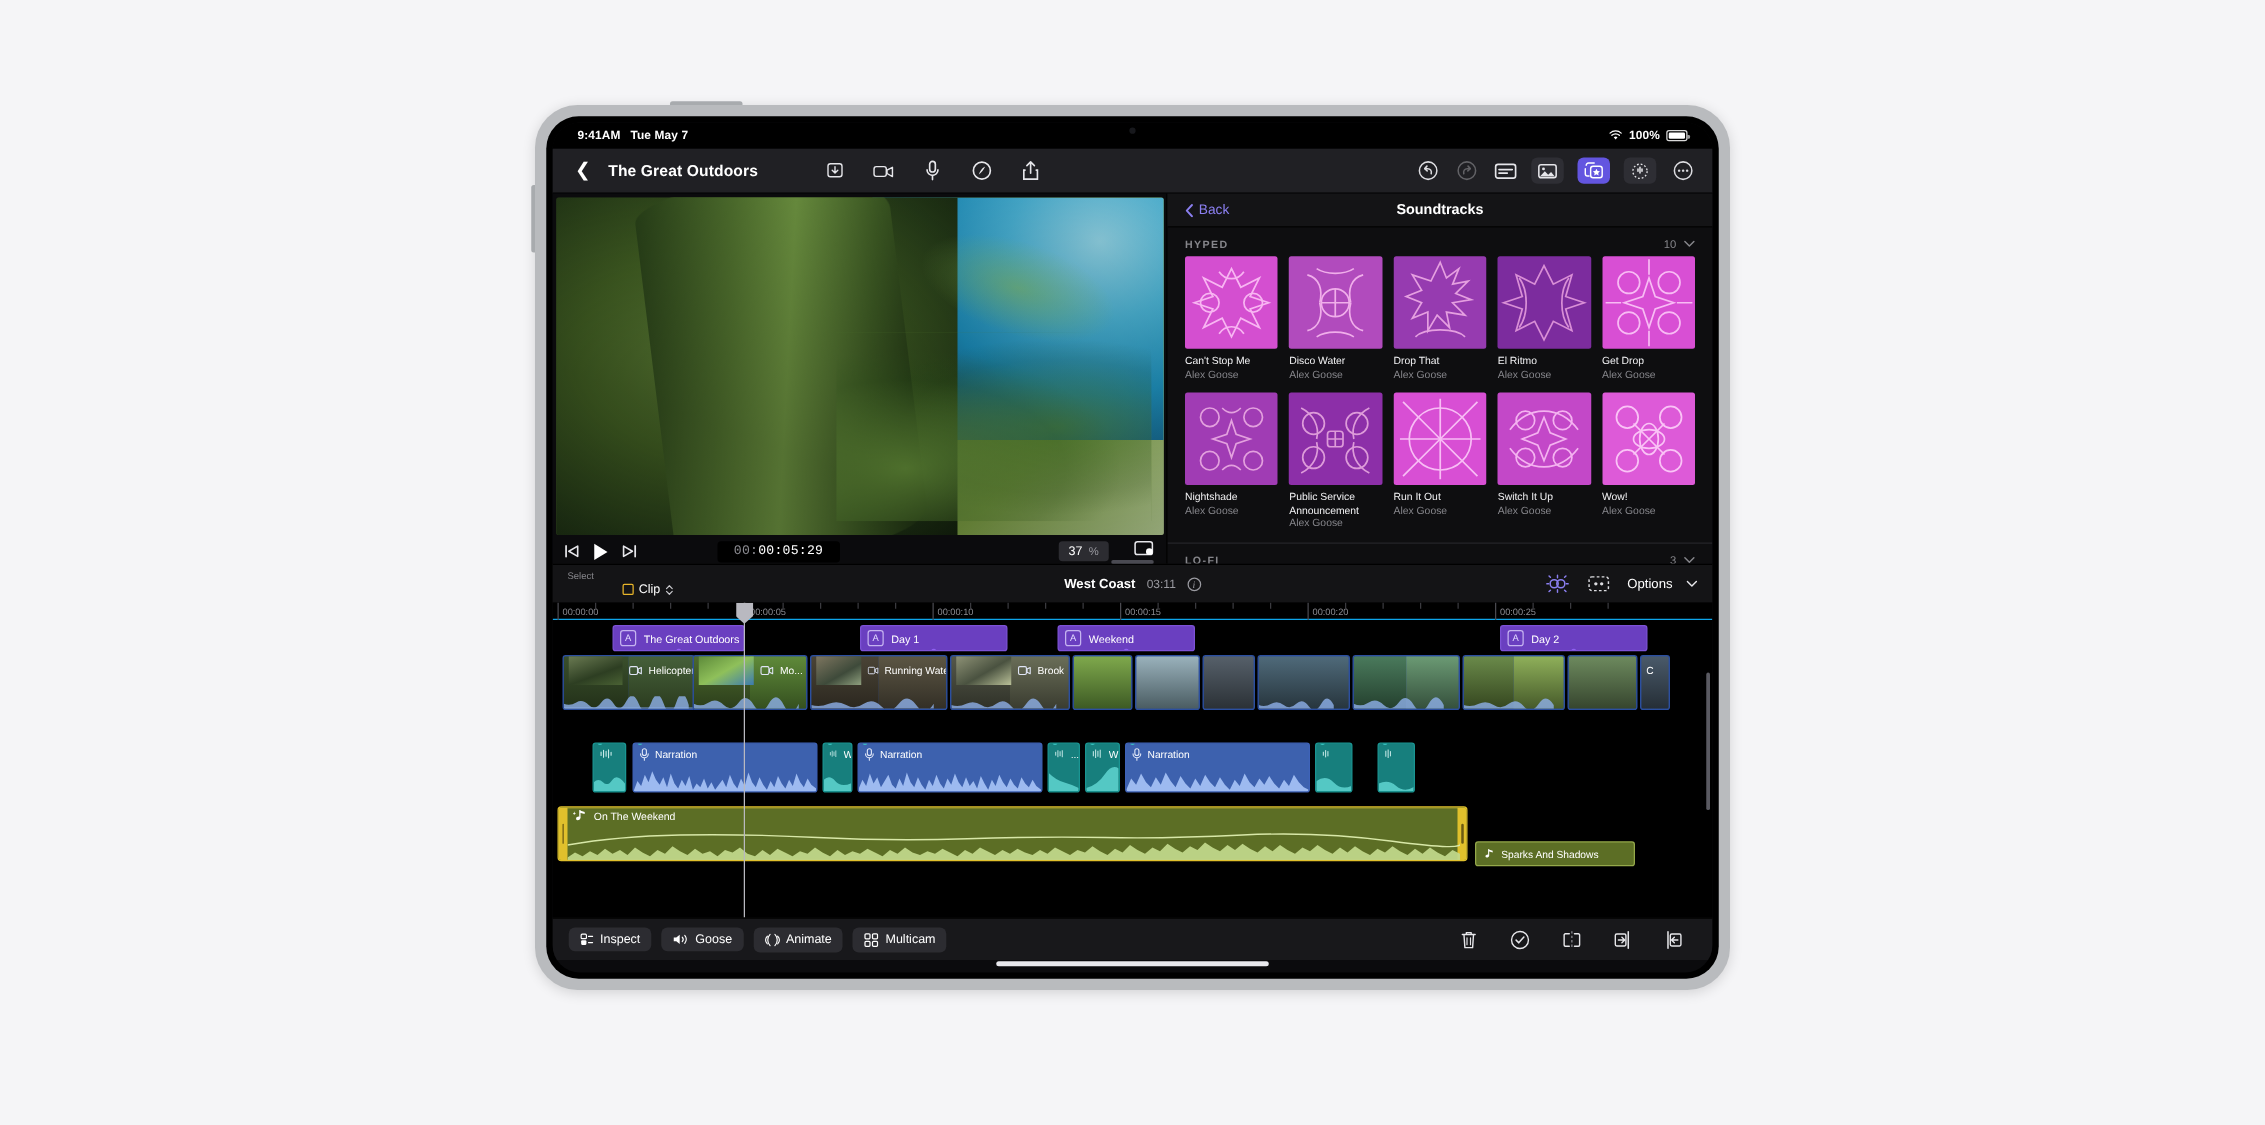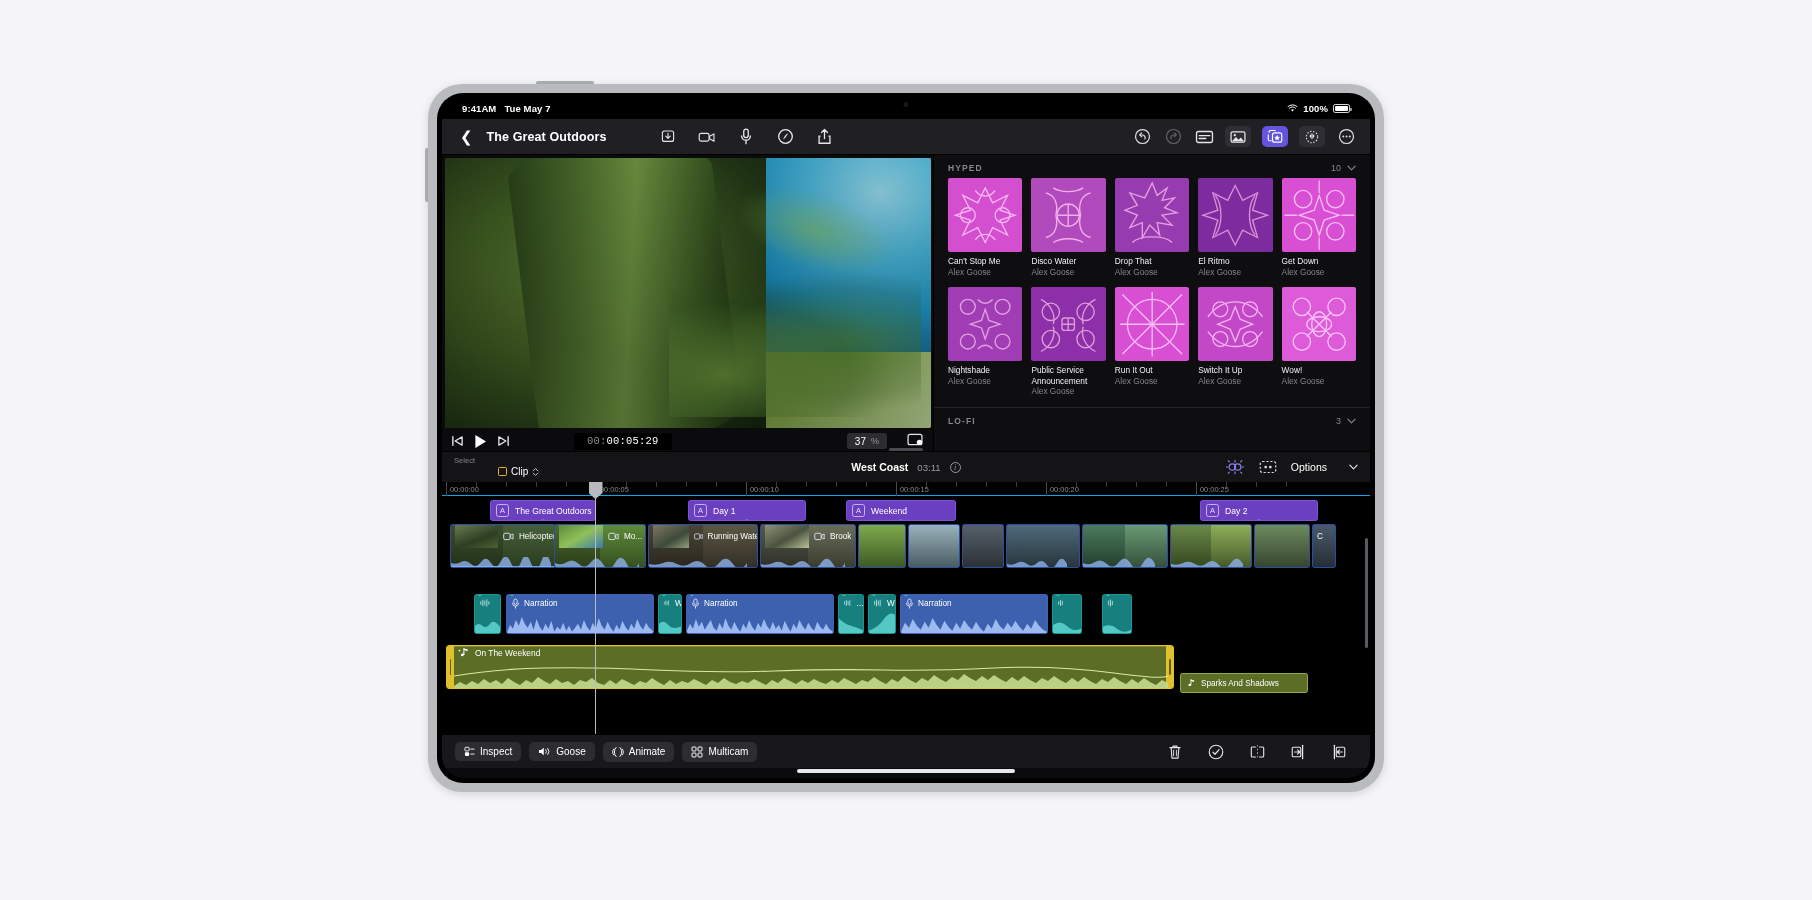--- a/index.html
+++ b/index.html
@@ -168,21 +168,21 @@
   .sel-sq { width:9px; height:9px; border:1.6px solid #e8b52a; border-radius:1.5px; }
   .tl-center { position:absolute; left:0; right:0; display:flex; justify-content:center; align-items:center; gap:9px; pointer-events:none;}
   .pj-name { color:#fff; font-size:10.5px; font-weight:700; }
   .pj-dur { color:#9a9aa0; font-size:9.6px; }
   .info-i {
     width:11px;height:11px;border:1.2px solid #9a9aa0;border-radius:50%;
     color:#9a9aa0;font-size:8px;display:flex;align-items:center;justify-content:center;
     font-style:italic; font-family:"Liberation Serif",serif;
   }
   .tl-right { margin-left:auto; display:flex; align-items:center; gap:13px; }
-  .opt-btn { color:#fff; font-size:10.5px; display:flex; align-items:center; gap:22px; cursor:pointer; }
+  .opt-btn { color:#fff; font-size:10.5px; display:flex; align-items:center; gap:11px; cursor:pointer; }
   .grab {
     position:absolute; left:50%; top:-4px; transform:translateX(-50%);
     width:34px; height:3px; background:#4a4a52; border-radius:2px;
   }
 
   
   .timeline { position:relative; height:252px; background:#000; overflow:hidden; }
   .ruler { height:14px; position:relative; border-bottom:1px solid #0ea5e9; }
   .tick { position:absolute; top:0; width:1px; height:5px; background:#3a3a3f; }
   .tick.major { height:14px; background:#4a4a50; }
@@ -417,20 +417,29 @@
               <span class="pip">
                 <svg width="16" height="13" viewBox="0 0 18 14">
                     <rect x="1.2" y="1.2" width="15.6" height="11.6" rx="2.2" fill="none" stroke="#e6e6ea" stroke-width="1.4"></rect>
                     <circle cx="14" cy="10.2" r="3" fill="#fff"></circle>
                   </svg>
               </span>
             </div>
           </div>
 
           <div class="browser">
+            <div class="br-head">
+              <span class="br-back">
+                <svg width="7" height="11" viewBox="0 0 7 11">
+                    <path d="M5.6 1 1.4 5.5l4.2 4.5" stroke="#8b7ff0" stroke-width="1.5" fill="none" stroke-linecap="round" stroke-linejoin="round"></path>
+                  </svg>
+                <span>Back</span>
+              </span>
+              <span class="br-title">Soundtracks</span>
+            </div>
             <div class="br-body">
 
               <div class="sec-head">
                 <span class="sec-title">HYPED</span>
                 <span class="sec-meta">
                   <span>10</span>
                   <svg width="9" height="6" viewBox="0 0 10 6">
                       <path d="M1 1l4 4 4-4" stroke="#86868b" stroke-width="1.3" fill="none" stroke-linecap="round" stroke-linejoin="round"></path>
                     </svg>
                 </span>
@@ -499,21 +508,21 @@
                         <g stroke="#f8bbf4" stroke-width="1.1" fill="none">
                           <circle cx="17" cy="17" r="7"></circle>
                           <circle cx="43" cy="17" r="7"></circle>
                           <circle cx="17" cy="43" r="7"></circle>
                           <circle cx="43" cy="43" r="7"></circle>
                           <path d="M30 14 L34 26 46 30 34 34 30 46 26 34 14 30 26 26z"></path>
                           <path d="M30 2v10M30 48v10M2 30h10M48 30h10"></path>
                         </g>
                       </svg>
                   </div>
-                  <div class="tname">Get Down</div>
+                  <div class="tname">Get Drop</div>
                   <div class="tartist">Alex Goose</div>
                 </div>
 
                 <div class="tile">
                   <div class="art" style="background:#a03cb4">
                     <svg viewBox="0 0 60 60">
                         <g stroke="#e3a0de" stroke-width="1.1" fill="none">
                           <circle cx="16" cy="16" r="6"></circle>
                           <circle cx="44" cy="16" r="6"></circle>
                           <circle cx="16" cy="44" r="6"></circle>

